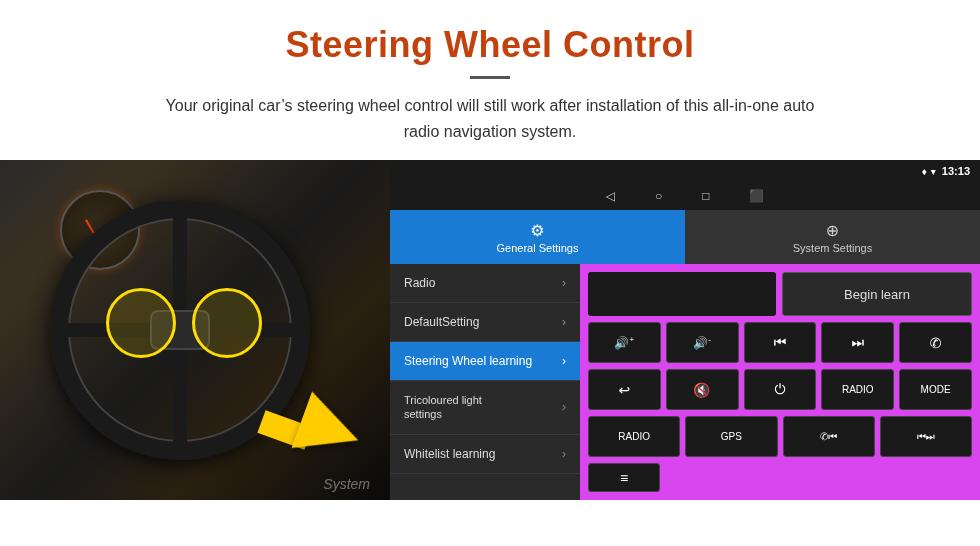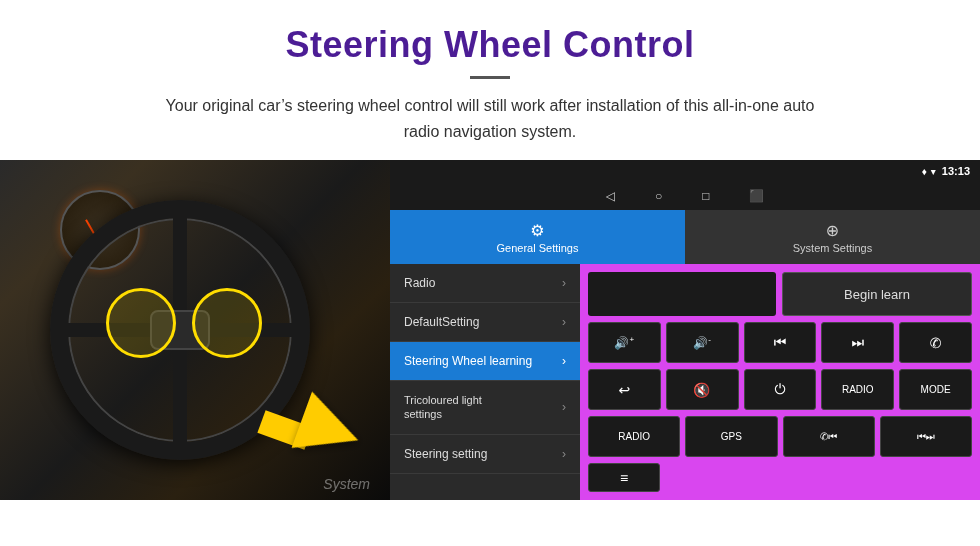--- a/index.html
+++ b/index.html
@@ -18,21 +18,21 @@
 
     
     .header-section {
       text-align: center;
       padding: 24px 60px 16px;
     }
 
     .main-title {
       font-size: 36px;
       font-weight: 900;
-      color: #4c1d95;
+      color: #c2410c;
       margin-bottom: 10px;
       letter-spacing: 0.5px;
     }
 
     .title-divider {
       width: 40px;
       height: 3px;
       background: #555;
       margin: 0 auto 14px;
     }
@@ -451,21 +451,21 @@
           </div>
           <div class="menu-item menu-item-active">
             <span>Steering Wheel learning</span>
             <span class="menu-chevron menu-chevron-active">›</span>
           </div>
           <div class="menu-item">
             <span style="font-size:11px;line-height:1.3;">Tricoloured light<br>settings</span>
             <span class="menu-chevron">›</span>
           </div>
           <div class="menu-item">
-            <span>Steering setting</span>
+            <span>Whitelist learning</span>
             <span class="menu-chevron">›</span>
           </div>
         </div>
 
         <div class="right-panel">
 
           <div class="top-row">
             <div class="empty-box"></div>
             <div class="begin-learn-btn">
               <span>Begin learn</span>

